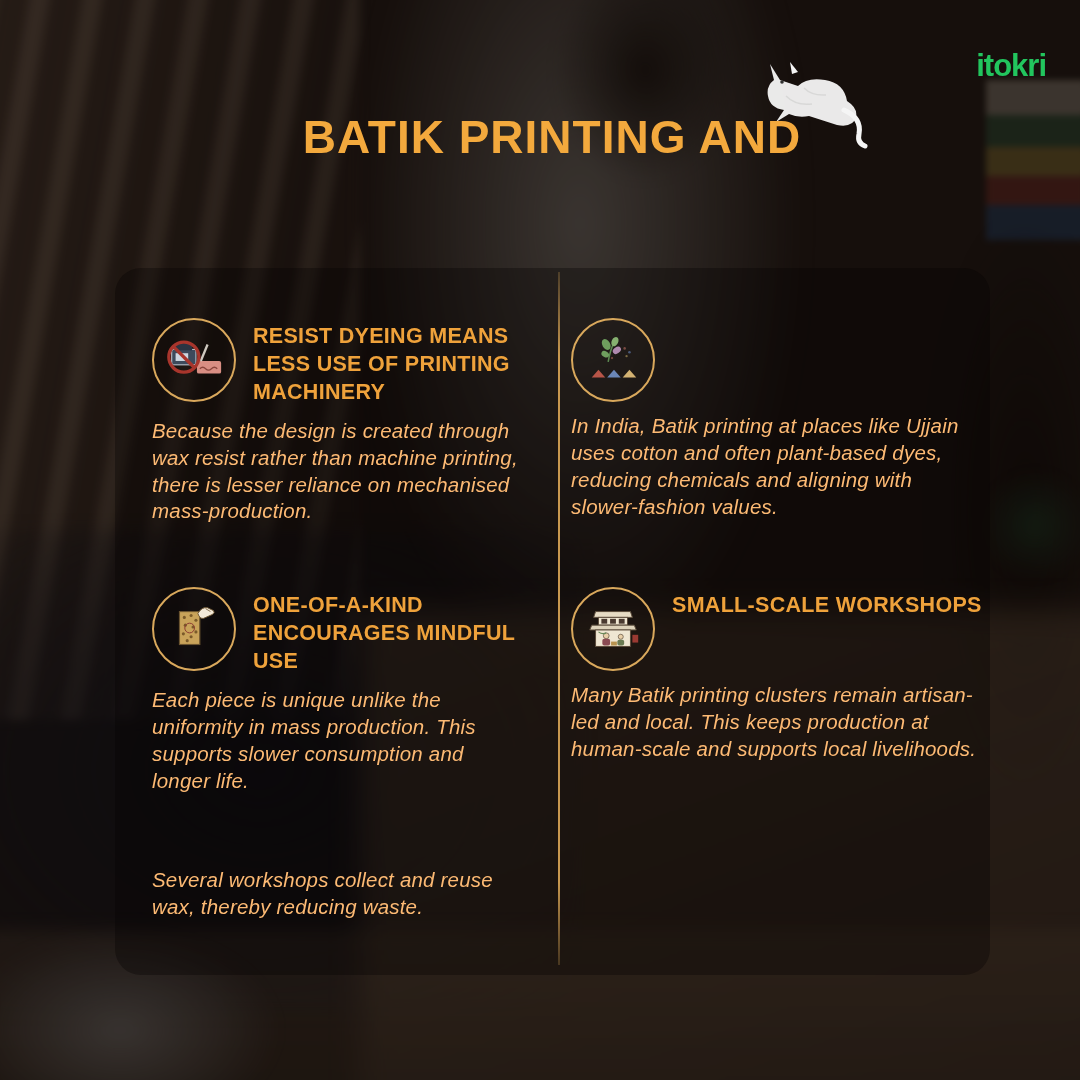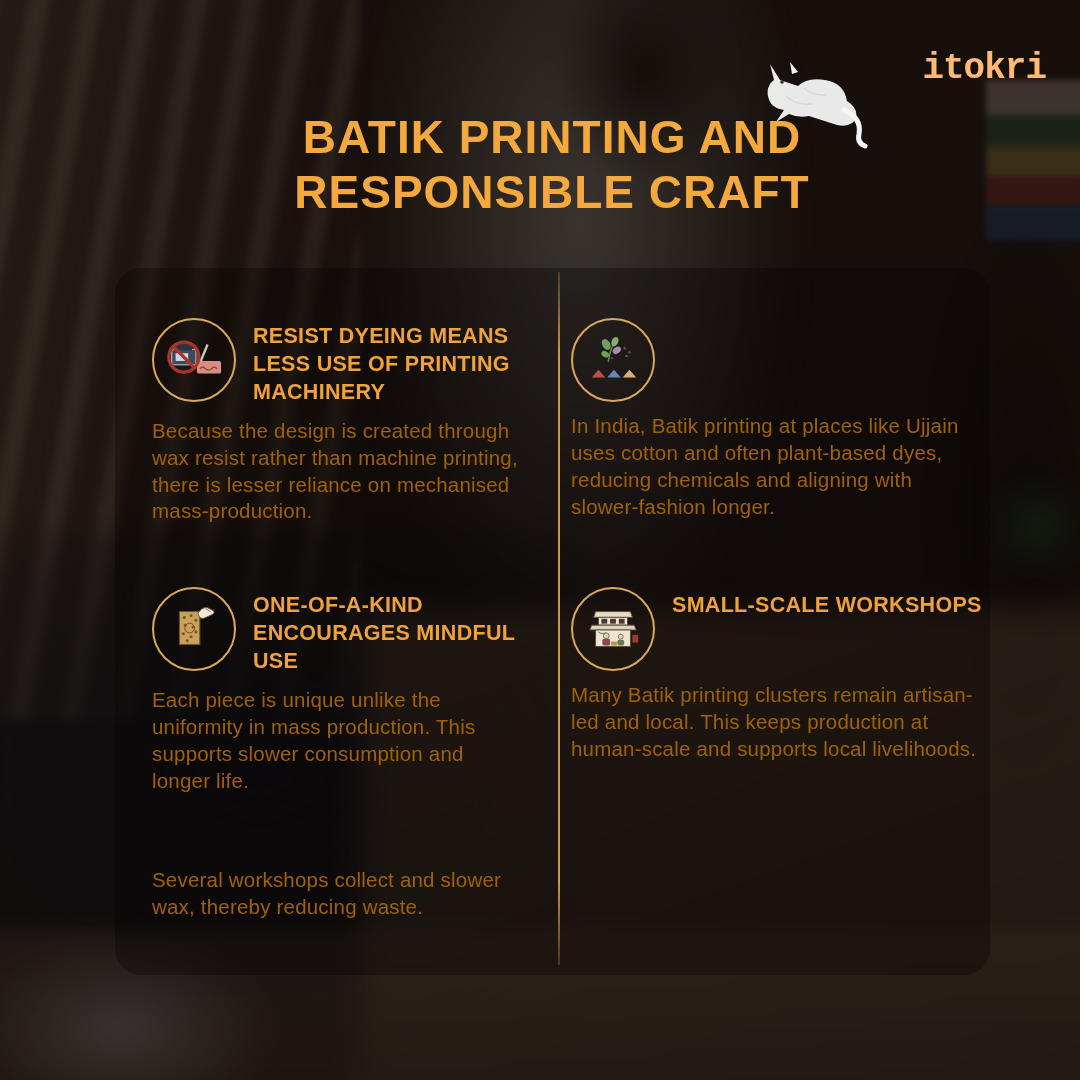--- a/index.html
+++ b/index.html
@@ -36,44 +36,44 @@
     filter:blur(14px);}
   .bg-tablefront{left:-20px;top:930px;width:1140px;height:180px;
     background:linear-gradient(180deg, rgba(96,76,58,.35), rgba(56,44,34,.55));
     filter:blur(8px);}
   .bg-silver{left:-40px;top:930px;width:320px;height:200px;
     background:radial-gradient(ellipse, rgba(165,167,170,.42), transparent 70%);filter:blur(9px);}
   .bg-overlay{inset:0;background:rgba(11,7,5,.47);}
 
   
   .logo{position:absolute;top:48px;right:34px;
-    font-family:Liberation Mono, monospace;font-weight:bold;font-size:36px;
-    color:#fdba74;letter-spacing:-1px;}
+    font-family:Liberation Sans, sans-serif;font-weight:bold;font-size:31px;
+    color:#22c55e;letter-spacing:-1px;}
   .cat{position:absolute;left:752px;top:52px;width:128px;height:100px;opacity:.96;}
   .title{position:absolute;top:98px;left:0;width:100%;
     text-align:center;color:#F3A93D;font-weight:bold;
     font-size:46px;line-height:1.2;letter-spacing:1px;}
 
   
   .panel{position:absolute;left:115px;top:268px;width:875px;height:707px;
     background:rgba(6,4,3,.34);border-radius:26px;
     box-sizing:border-box;padding:50px 6px 36px 37px;
     display:grid;grid-template-columns:375px 1fr;column-gap:56px;row-gap:30px;gap:44px;}
   .divider{position:absolute;left:50.6%;top:4px;bottom:10px;width:2px;
     background:linear-gradient(180deg, rgba(200,152,79,.25), #C8984F 12%, #C8984F 88%, rgba(200,152,79,.25));}
   section{position:relative;}
   .sec-head{display:flex;align-items:flex-start;gap:17px;}
   .icon-circle{flex:0 0 auto;width:84px;height:84px;border-radius:50%;
     border:2px solid #D9A85C;box-sizing:border-box;
     display:flex;align-items:center;justify-content:center;}
   .icon-circle svg{width:62px;height:62px;}
   .sec-head h2{margin:5px 0 0 0;color:#EFA23B;font-size:21.5px;line-height:1.3;
     letter-spacing:.3px;font-weight:bold;text-transform:uppercase;}
-  section p{margin:11px 0 0 0;color:#a16207;font-size:20.5px;line-height:1.31;
-    letter-spacing:.2px;}
+  section p{margin:11px 0 0 0;color:#fdba74;font-size:20.5px;line-height:1.31;
+    letter-spacing:.2px;font-style:italic;}
 </style>
 </head>
 <body>
 
 <div class="canvas">
 
   <div class="bg">
     <div class="bg-wood"></div>
     <div class="bg-shirt"></div>
     <div class="bg-head"></div>
@@ -92,21 +92,20 @@
   <svg class="cat" viewBox="0 0 128 100">
     <path d="M28 28 L18 12 l4 16 q-8 6 -6 16 q2 12 16 14 l-8 12 l13 -8 q9 4 20 2 l28 9 q16 3 19 -8 q2 -9 -9 -16 q-3 -18 -22 -21 q-18 -3 -27 6 z" fill="#ffffff" opacity="0.95"></path>
     <path d="M40 22 l-2 -12 l8 10 z" fill="#ffffff"></path>
     <path d="M92 58 q18 8 15 24 q-2 9 6 12" stroke="#ffffff" stroke-width="5" fill="none" stroke-linecap="round"></path>
     <path d="M34 44 q10 10 26 8 M52 36 q8 8 22 7" stroke="#d8d8d8" stroke-width="1.5" fill="none" opacity=".7"></path>
     <circle cx="30" cy="30" r="1.8" fill="#333"></circle>
   </svg>
 
   <h1 class="title" style="margin:12px">
     <span>BATIK PRINTING AND</span><br>
-    <span>RESPONSIBLE CRAFT</span>
   </h1>
 
   <main class="panel">
     <div class="divider"></div>
 
     <section>
       <div class="sec-head">
         <span class="icon-circle">
           <svg viewBox="0 0 64 64">
             <rect x="35" y="33" width="25" height="13" rx="2" fill="#d98e83"></rect>
@@ -136,21 +135,21 @@
             <circle cx="44" cy="20" r="1.3" fill="#7a4a42"></circle>
               <circle cx="49" cy="24" r="1.3" fill="#4a5a7a"></circle>
             <circle cx="46" cy="28" r="1.2" fill="#7a6a42"></circle>
               <circle cx="31" cy="30" r="1.2" fill="#7a4a42"></circle>
             <path d="M10 50 l7 -8 l7 8 z" fill="#b85548"></path>
             <path d="M26 50 l7 -8 l7 8 z" fill="#6b87b8"></path>
             <path d="M42 50 l7 -8 l7 8 z" fill="#d3b272"></path>
           </svg>
         </span>
       </div>
-      <p>In India, Batik printing at places like Ujjain uses cotton and often plant-based dyes, reducing chemicals and aligning with slower-fashion longer.</p>
+      <p>In India, Batik printing at places like Ujjain uses cotton and often plant-based dyes, reducing chemicals and aligning with slower-fashion values.</p>
     </section>
 
     <section>
       <div class="sec-head">
         <span class="icon-circle">
           <svg viewBox="0 0 64 64">
             <rect x="17" y="14" width="21" height="34" fill="#c9a35a" stroke="#6b5430" stroke-width="1.2"></rect>
             <g fill="#7a5a2a">
               <circle cx="22" cy="20" r="1.6"></circle>
                 <circle cx="29" cy="18" r="1.6"></circle>
@@ -191,19 +190,19 @@
             <rect x="30" y="45" width="6" height="4" fill="#b8934f"></rect>
             <path d="M17 35 q4 3 8 1" stroke="#6a8a5a" stroke-width="1.2" fill="none"></path>
           </svg>
         </span>
         <h2>SMALL-SCALE WORKSHOPS</h2>
       </div>
       <p>Many Batik printing clusters remain artisan-led and local. This keeps production at human-scale and supports local livelihoods.</p>
     </section>
 
     <section>
-      <p>Several workshops collect and slower wax, thereby reducing waste.</p>
+      <p>Several workshops collect and reuse wax, thereby reducing waste.</p>
     </section>
 
     <section>
     </section>
   </main>
 </div>
 
 </body></html>

